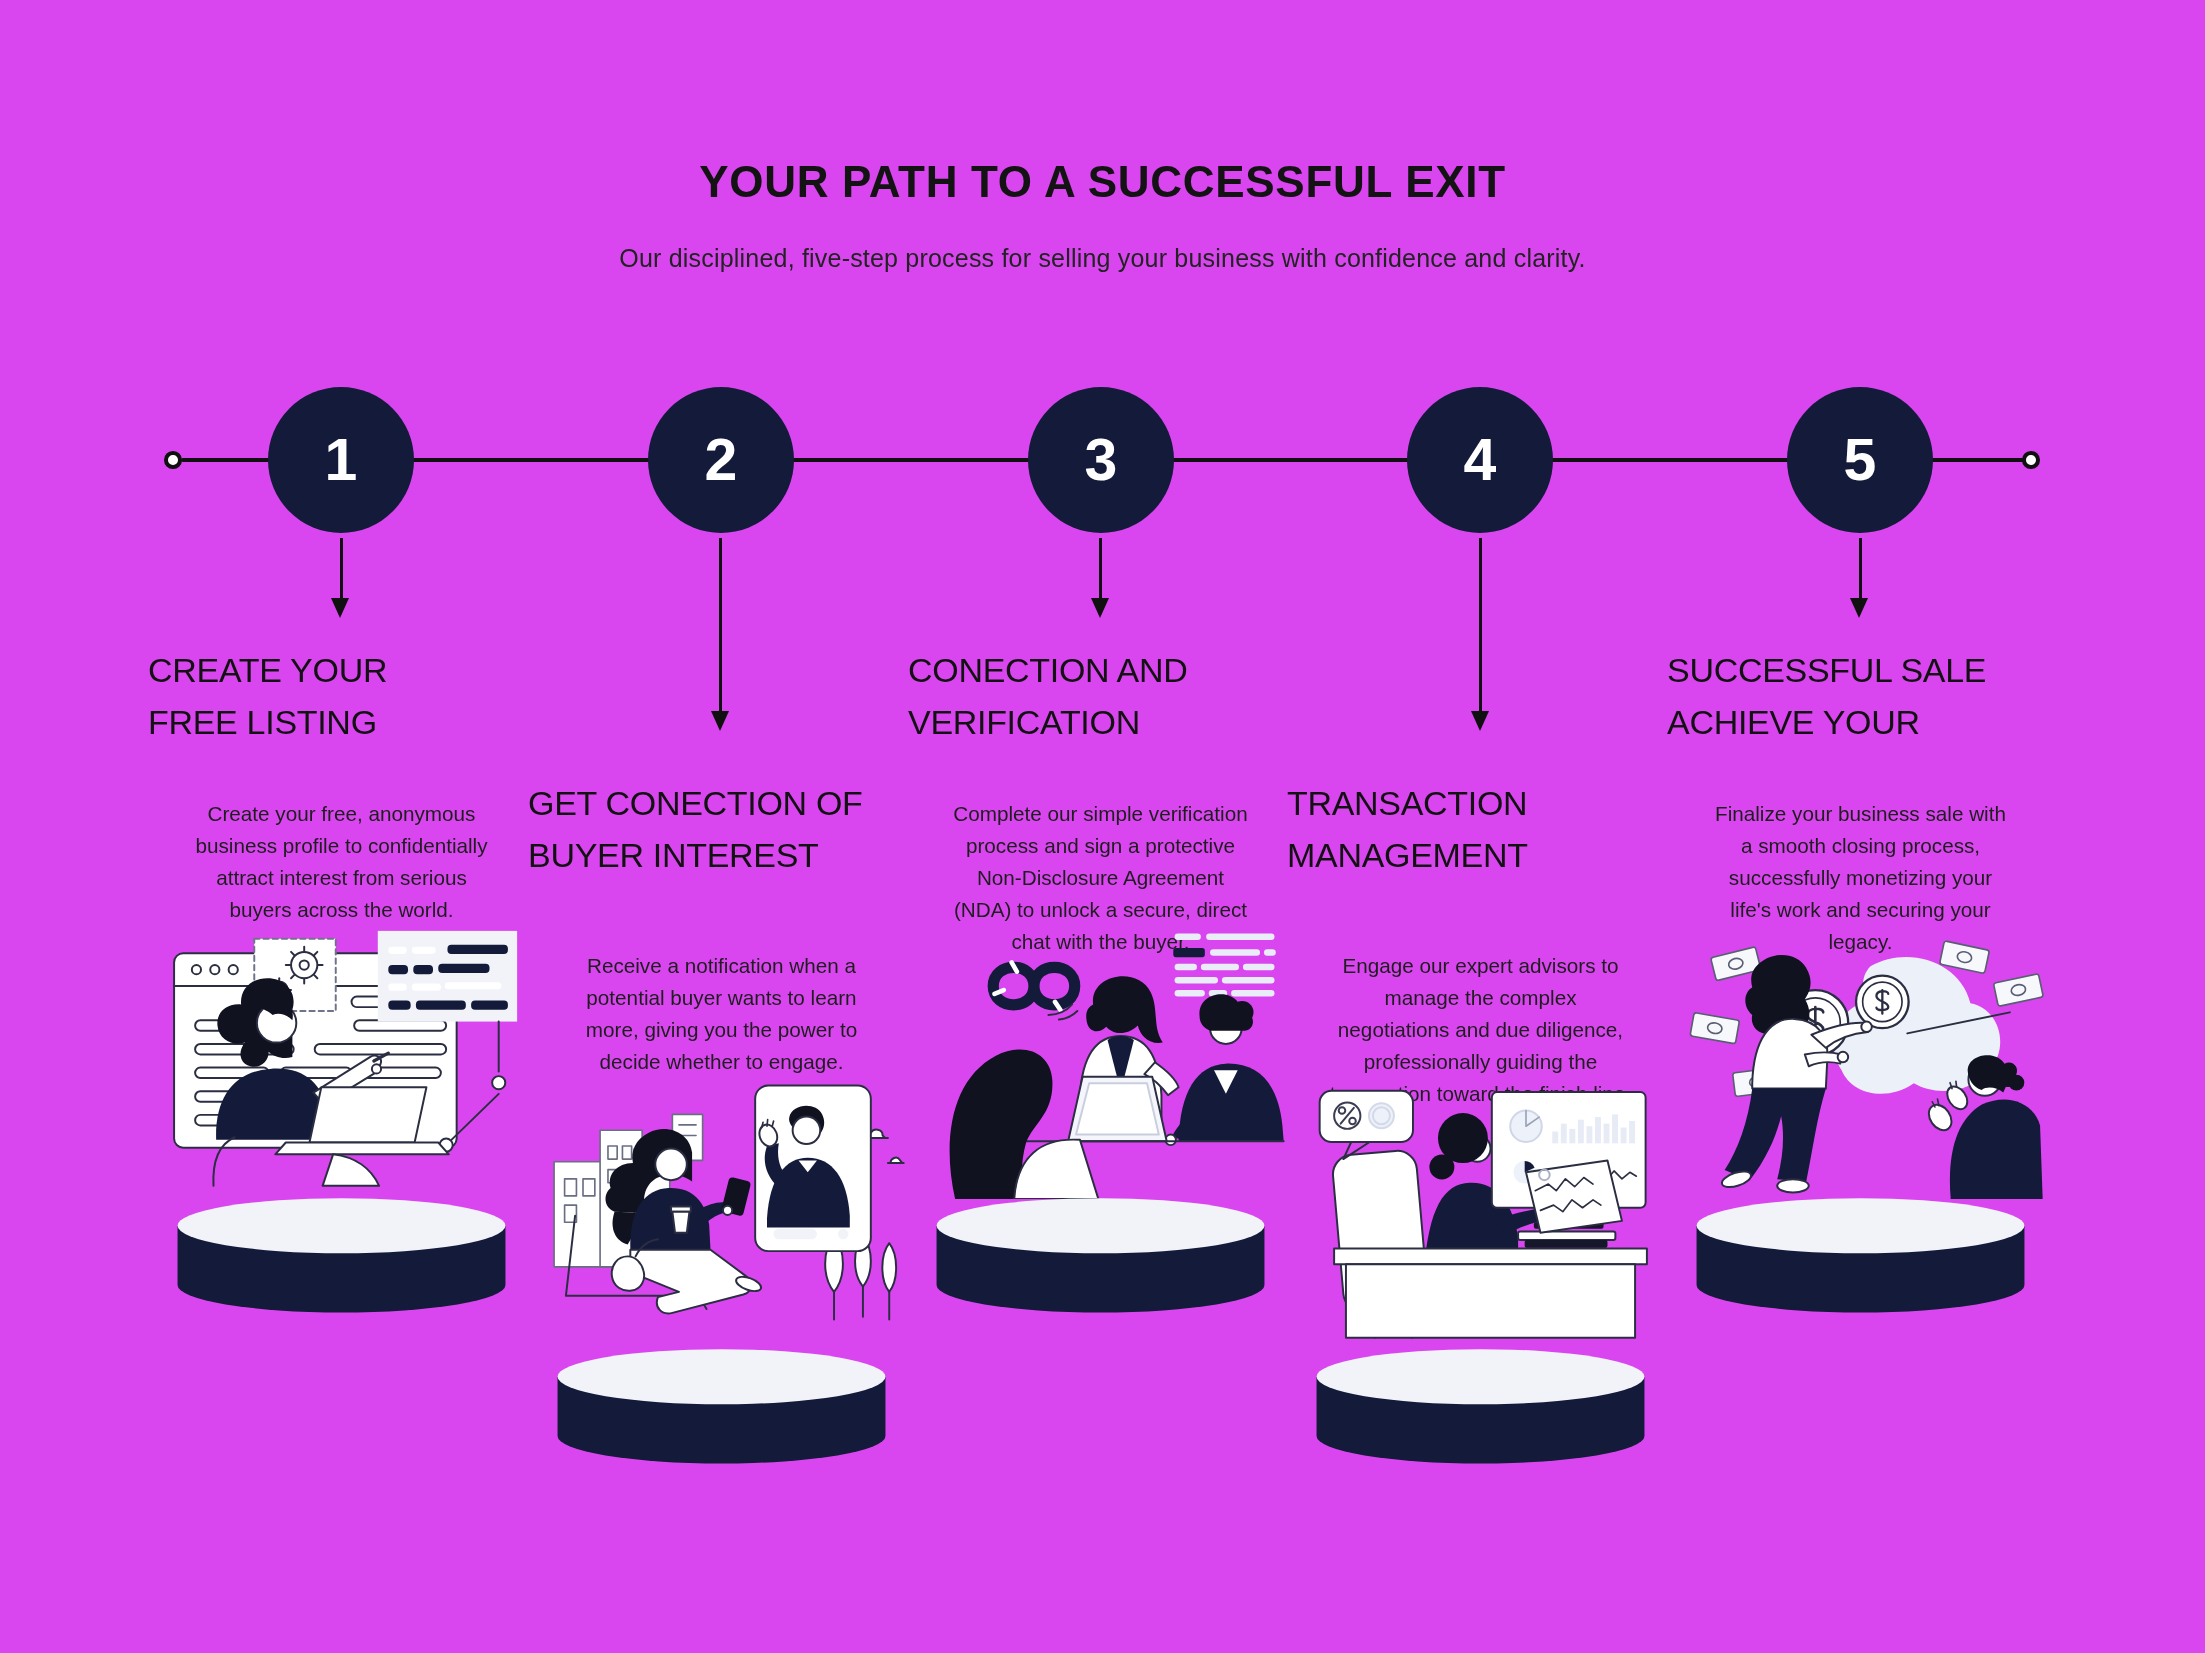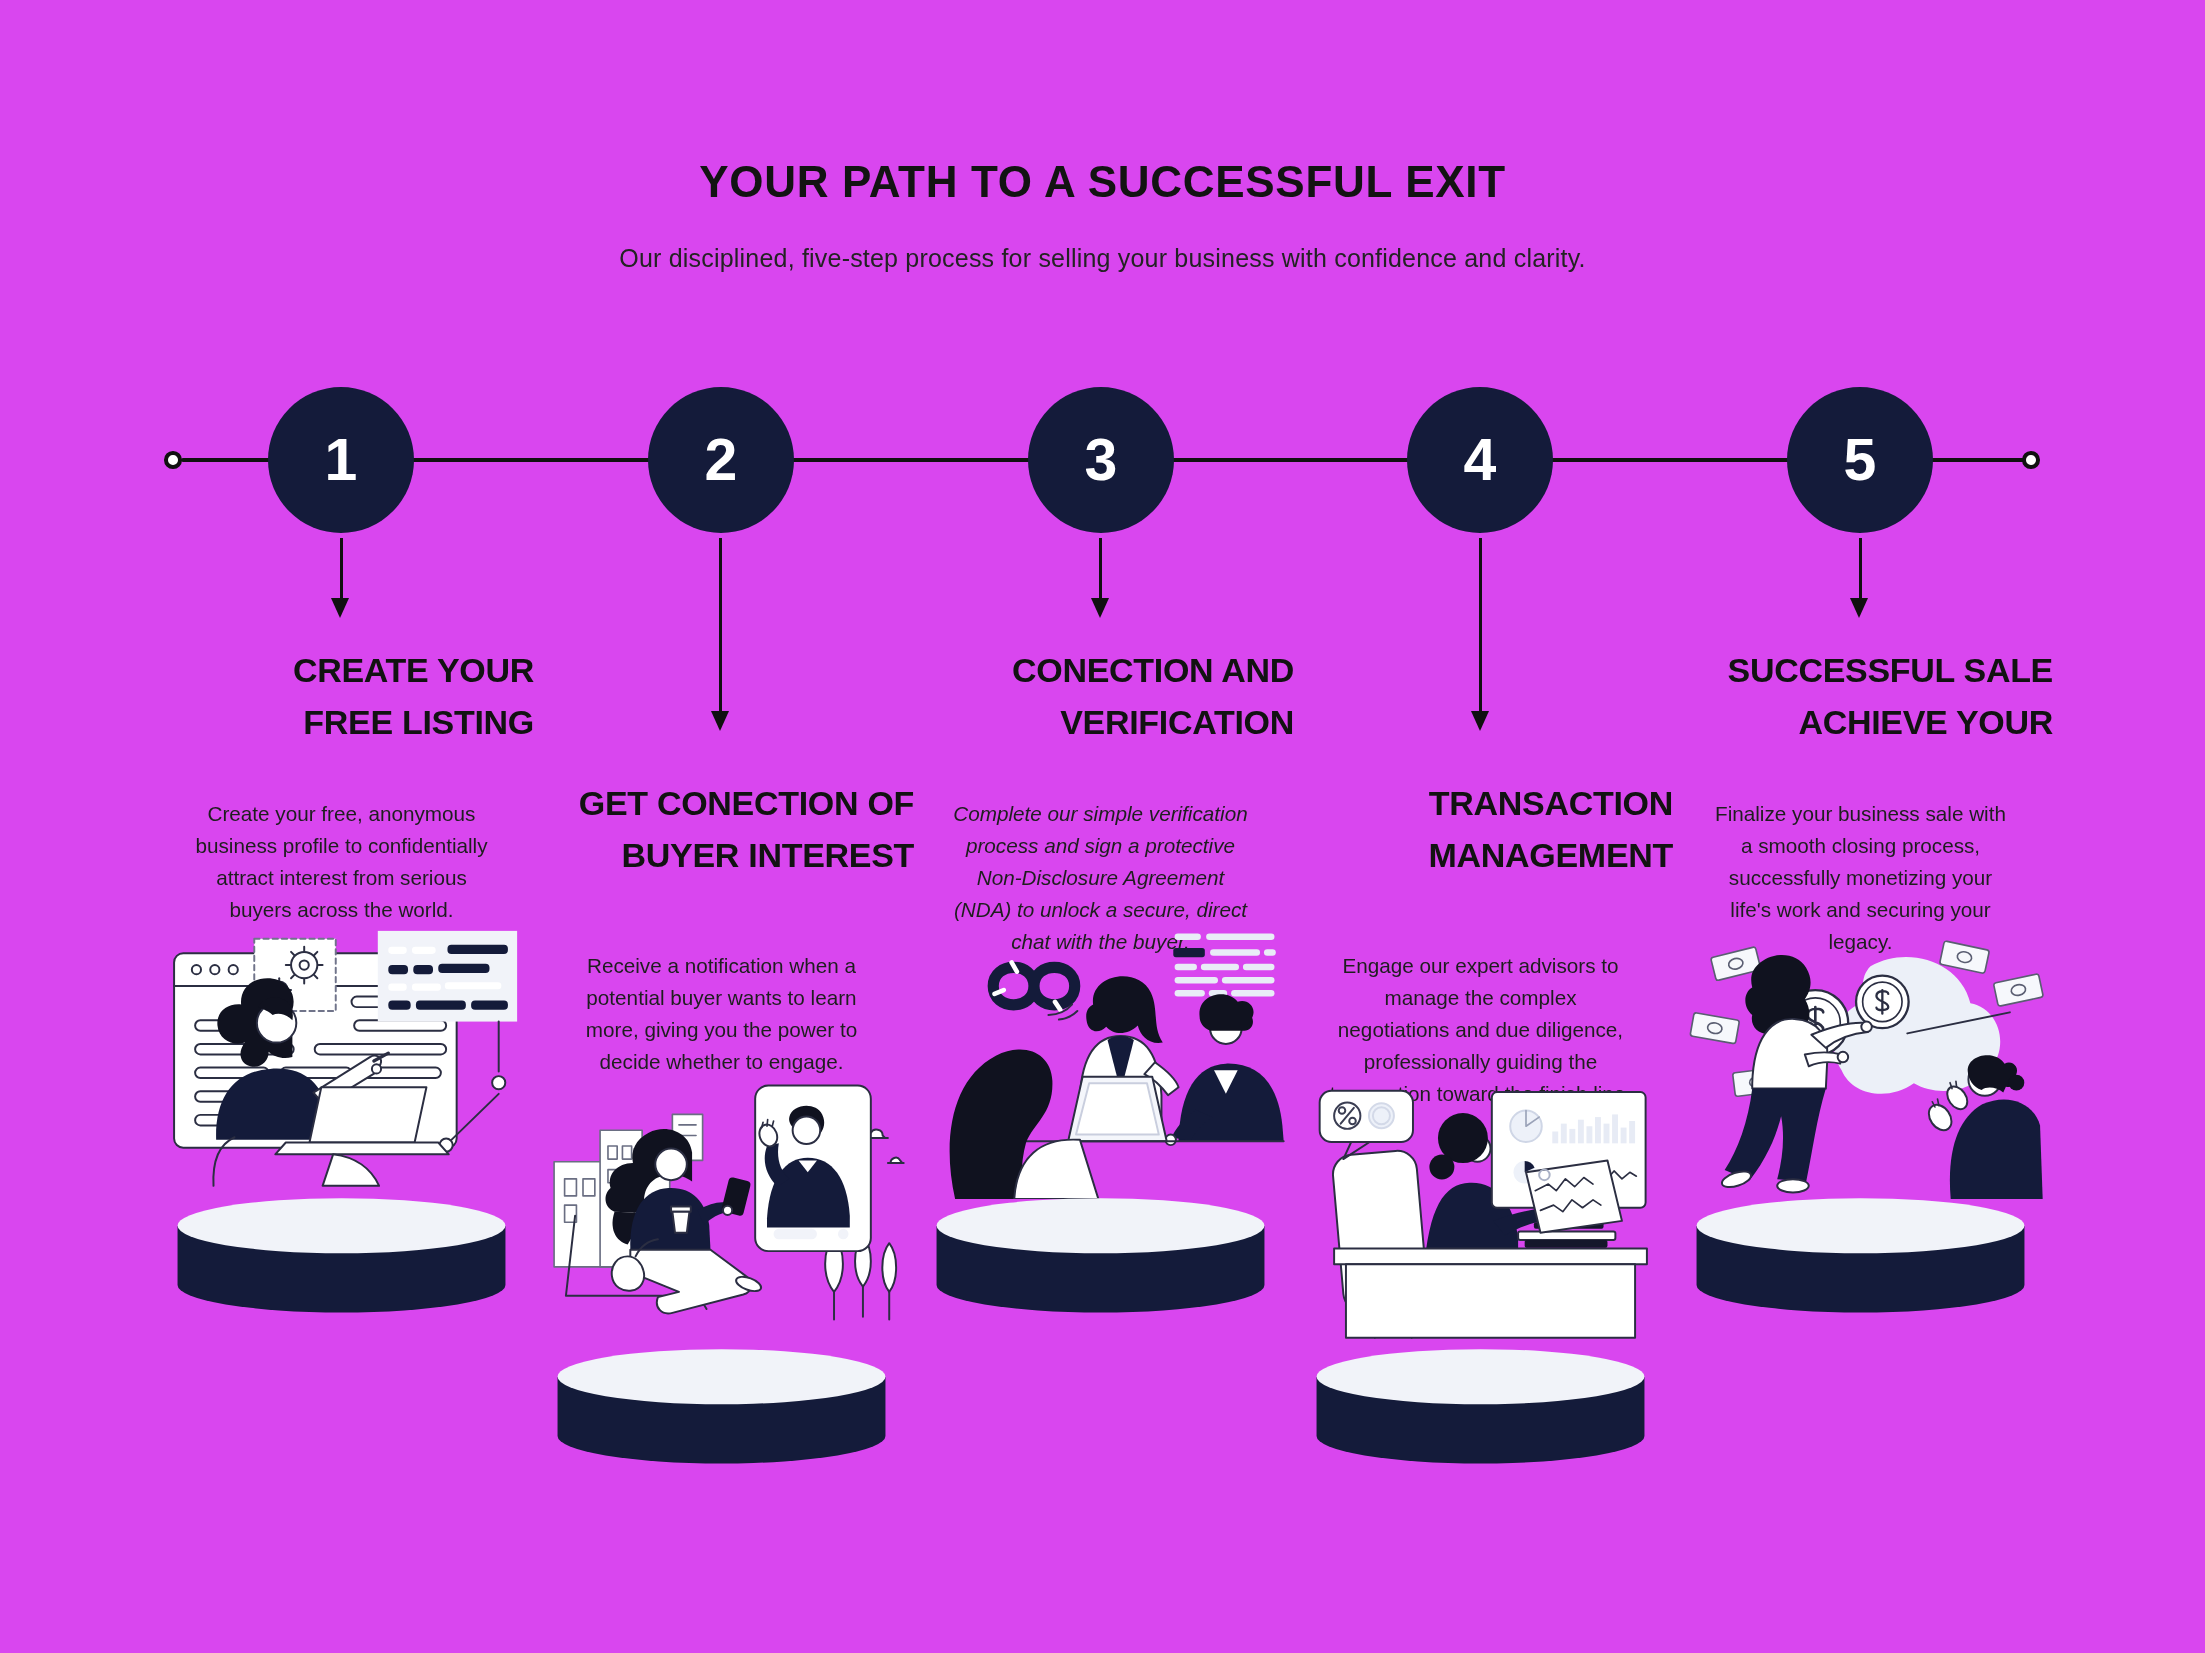--- a/index.html
+++ b/index.html
@@ -13,21 +13,21 @@
   .tl-line{top:458px;left:181px;width:1844px;height:4.1px;background:#101010;border-radius:2.1px;}
   .tl-ring{top:451px;width:9.6px;height:9.6px;border:4.8px solid #101010;border-radius:50%;background:#fff;}
   .step-circle{top:387px;width:146px;height:146px;border-radius:50%;background:#141B3A;
                display:flex;align-items:center;justify-content:center;}
   .step-circle span{color:#ffffff;font-size:59px;font-weight:700;}
   .arrow-line{width:2.8px;background:#101010;top:538px;}
   .arrow-line.short{height:61px;}
   .arrow-line.long{height:174px;}
   .arrow-head{width:0;height:0;border-left:9.6px solid transparent;border-right:9.6px solid transparent;
               border-top:20.7px solid #101010;}
-  .step-title{width:386px;text-align:right;font-size:34px;font-weight:700;line-height:52px;
+  .step-title{width:386px;text-align:left;font-size:34px;font-weight:400;line-height:52px;
               letter-spacing:-0.3px;color:#121212;}
   .step-title div{white-space:nowrap;}
   .step-desc{width:345px;text-align:center;font-size:20.7px;line-height:32px;color:#1e1e1e;}
   .step-desc div{white-space:nowrap;}
   .illo{width:386px;height:276px;}
   .podium{width:345px;height:124px;}
 </style>
 </head>
 <body>
 
@@ -93,21 +93,21 @@
       <div>potential buyer wants to learn</div>
     <div>more, giving you the power to</div>
       <div>decide whether to engage.</div>
     </div>
   <div class="abs step-desc" style="left:169px;top:798px;">
     <div>Create your free, anonymous</div>
       <div>business profile to confidentially</div>
     <div>attract interest from serious</div>
       <div>buyers across the world.</div>
     </div>
-  <div class="abs step-desc" style="left:928px;top:798px;font-style:italic;">
+  <div class="abs step-desc" style="left:928px;top:798px;">
     <div>Complete our simple verification</div>
       <div>process and sign a protective</div>
     <div>Non-Disclosure Agreement</div>
       <div>(NDA) to unlock a secure, direct</div>
     <div>chat with the buyer.</div>
     </div>
   <div class="abs step-desc" style="left:1308px;top:950px;">
     <div>Engage our expert advisors to</div>
       <div>manage the complex</div>
     <div>negotiations and due diligence,</div>

